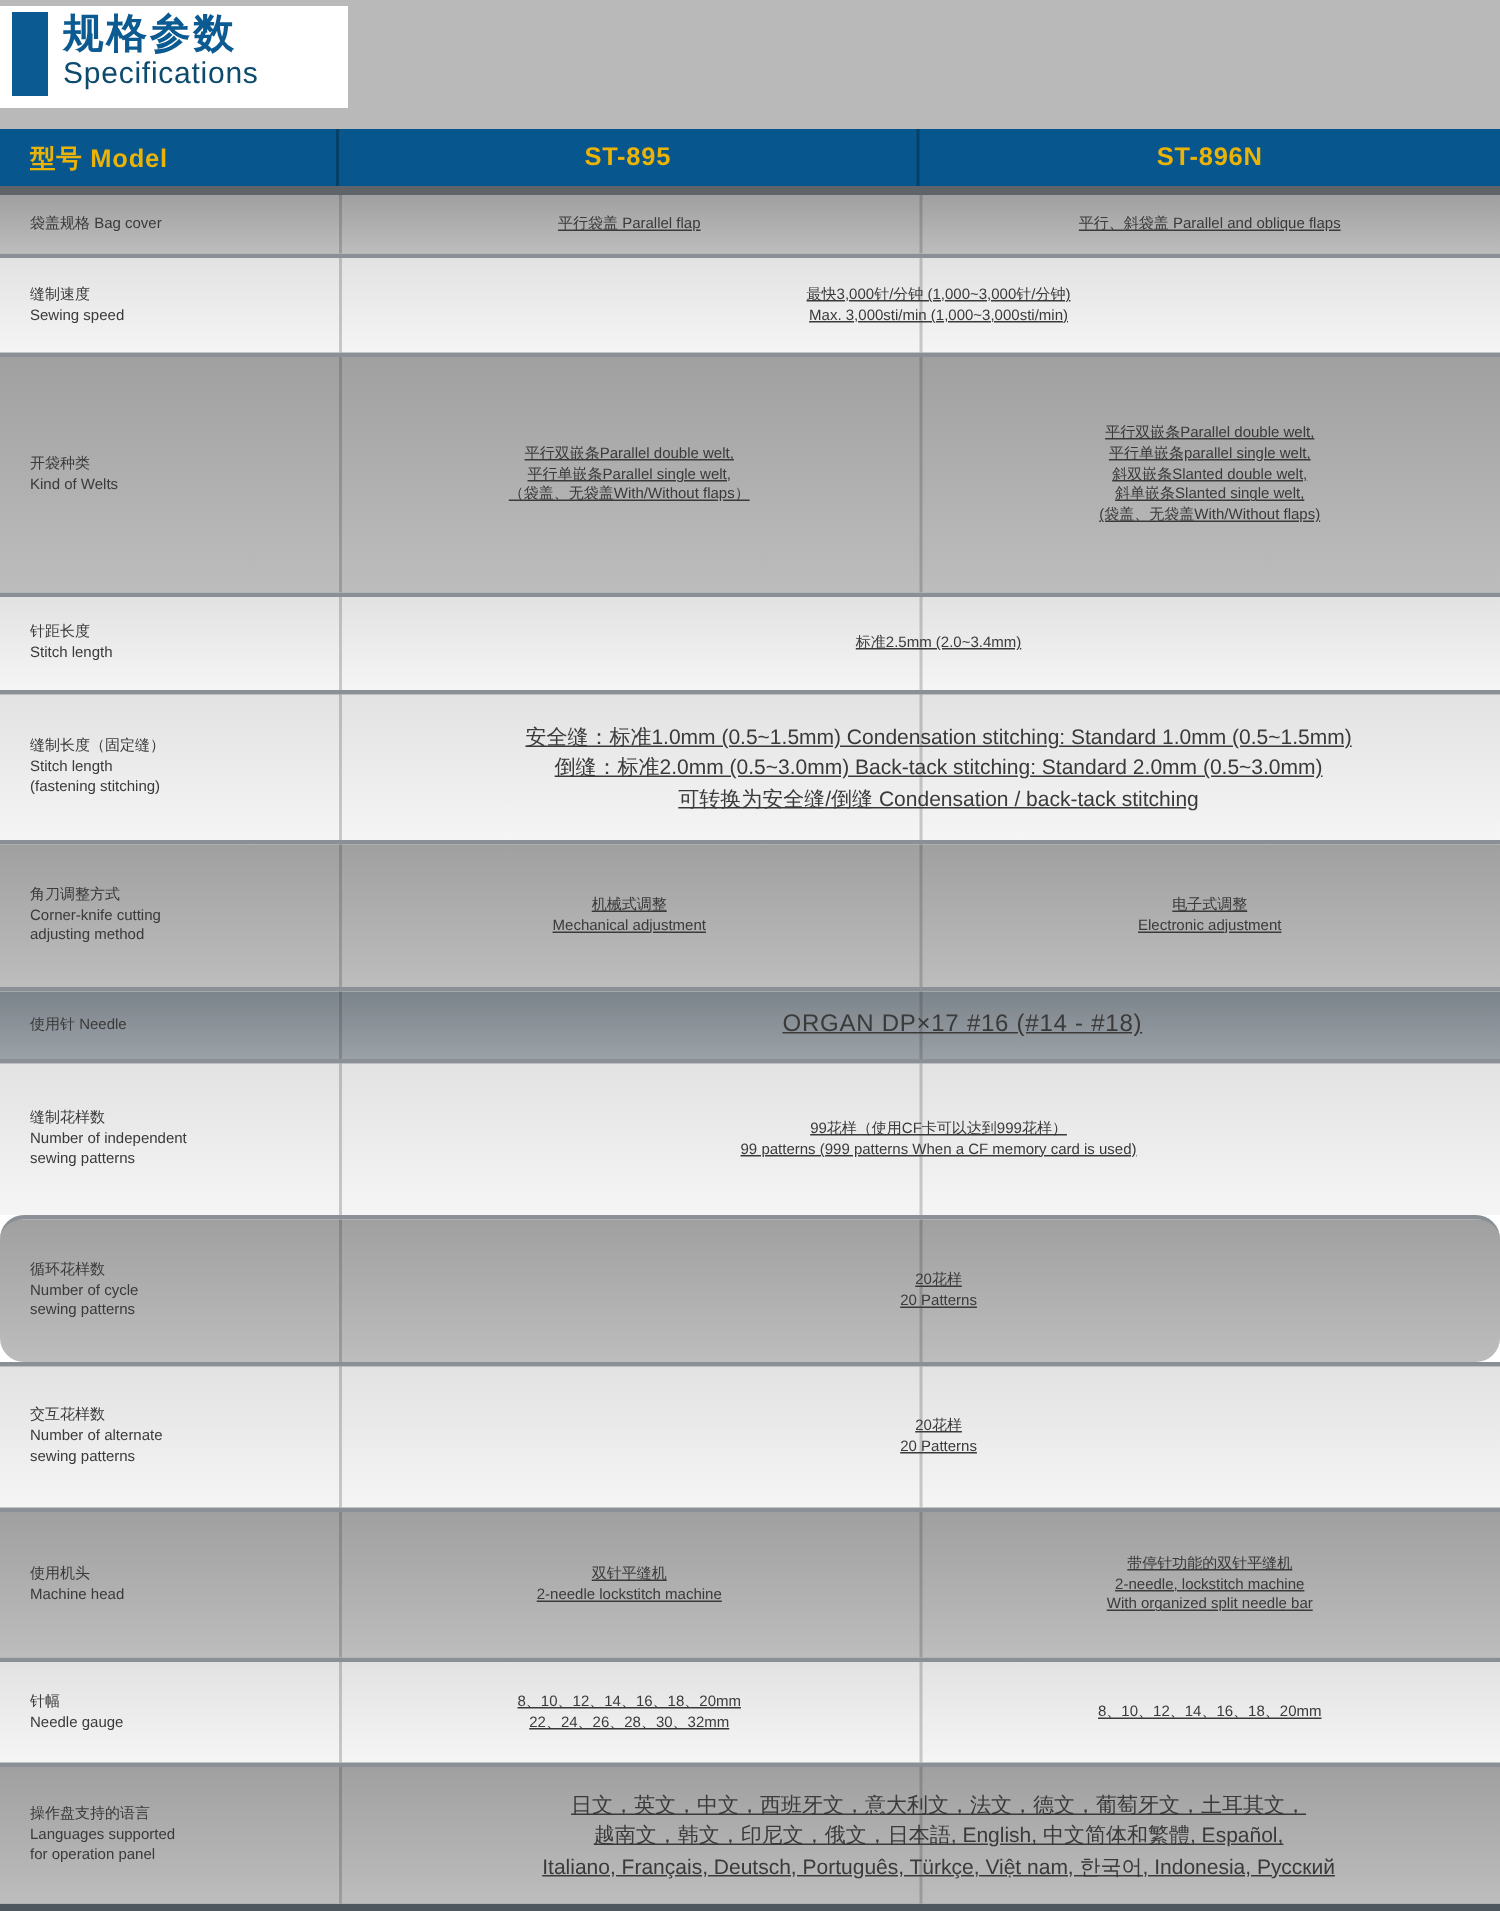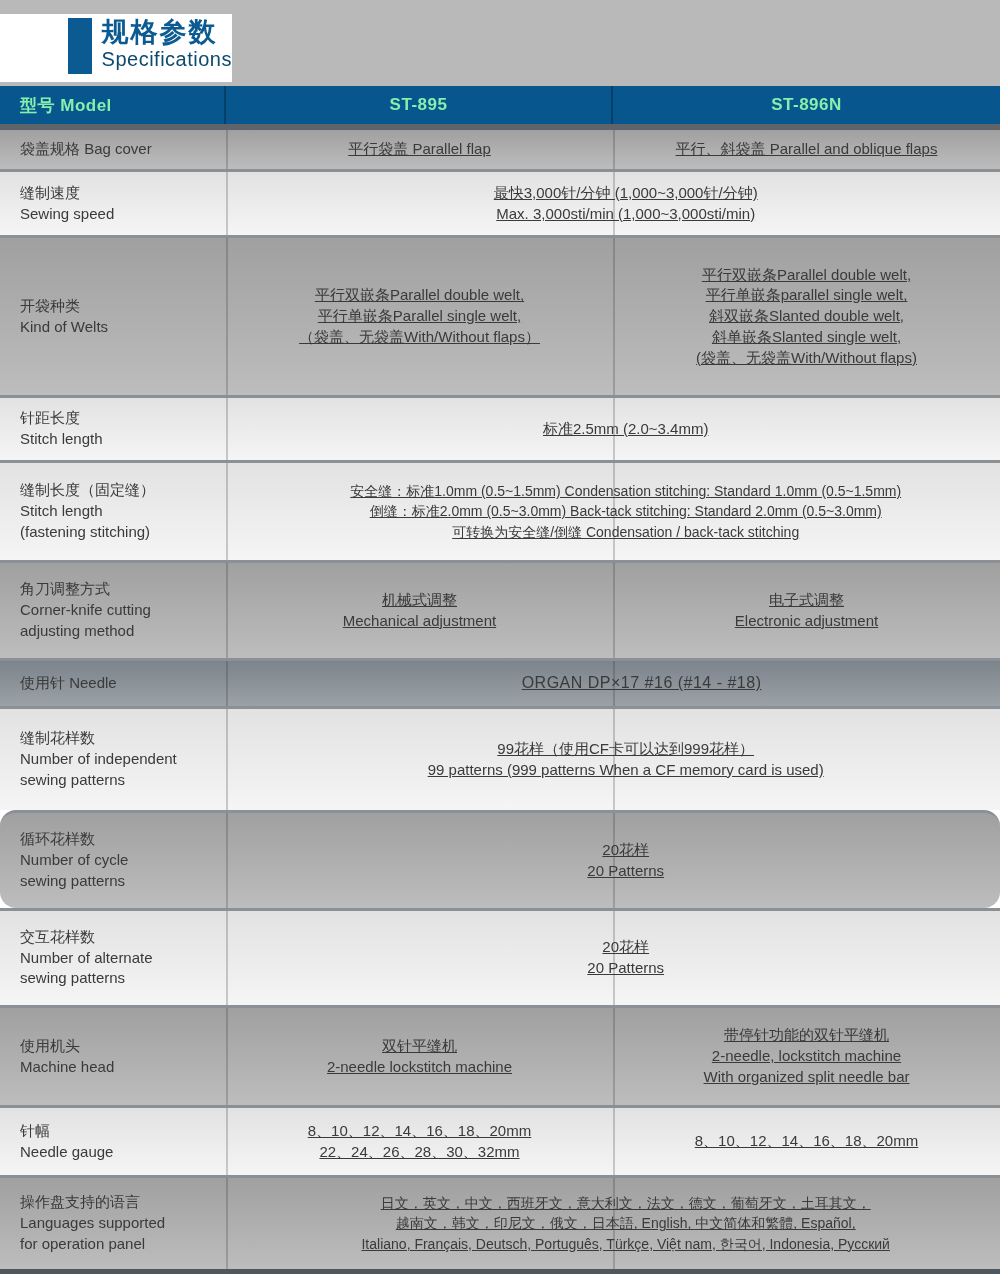--- a/index.html
+++ b/index.html
@@ -8,46 +8,46 @@
     font-family:"Liberation Sans","DejaVu Sans",sans-serif;
     color:#3a3a3a;
     background:#fff;
     width:1000px;
   }
   .page { width:1000px; height:1274px; display:flex; flex-direction:column; overflow:hidden; }
 
   
   .top-zone { height:86px; background:#b9b9b9; position:relative; flex:0 0 auto; }
   .title-block {
-    position:absolute; left:0; top:14px; width:232px; height:68px;
-    background:#ffffff; display:flex; align-items:flex-start; padding:4px 0 0 8px;justify-content:flex-end;
+    position:absolute; left:0; top:4px; width:232px; height:68px;
+    background:#ffffff; display:flex; align-items:flex-start; padding:4px 0 0 8px;
   }
   .accent-bar { width:24px; height:56px; background:#0b5a91; margin-right:10px; flex:0 0 auto; }
   .title-zh { font-size:27px; font-weight:bold; color:#0b5a91; line-height:1.1; letter-spacing:2px; }
   .title-en { font-size:20px; color:#0c4a6e; line-height:1.15; letter-spacing:0.5px; }
 
   
-  .thead { height:38px; background:#07568d; display:flex; color:#86efac; font-weight:bold; flex:0 0 auto; }
+  .thead { height:38px; background:#07568d; display:flex; color:#eab308; font-weight:bold; flex:0 0 auto; }
   .th { display:flex; align-items:center; justify-content:center; font-size:17px; letter-spacing:0.5px; }
   .th-label { width:226px; justify-content:flex-start; padding-left:20px; border-right:2px solid rgba(0,0,0,0.25); }
   .th-895 { width:387px; border-right:2px solid rgba(0,0,0,0.25); }
   .th-896 { flex:1; }
 
   
   .tbody { flex:1 1 auto; display:flex; flex-direction:column; }
   .row { position:relative; display:flex; border-top:3px solid #8a9096; flex:0 0 auto; }
   .row.first { border-top:6px solid #5f646a; }
   .row.tone-gray  { background:linear-gradient(180deg,#a0a0a0,#bdbdbd); }
   .row.tone-light { background:linear-gradient(180deg,#e2e2e2,#f5f5f5); }
   .row.tone-dark  { background:linear-gradient(180deg,#7c848b,#9aa1a7);gap:40px; }
   .col-div { position:absolute; top:0; bottom:0; width:2px; background:rgba(40,40,40,0.22); z-index:0; }
   .col-div.c1 { left:226px; }
   .col-div.c2 { left:613px; }
 
-  .cell { position:relative; z-index:1; display:flex; flex-direction:column; justify-content:center; font-size:15px; line-height:1.38; }
+  .cell { position:relative; z-index:1; display:flex; flex-direction:column; justify-content:center; font-size:10px; line-height:1.38; }
   .cell .line { display:block; }
   .label-cell { width:226px; align-items:flex-start; padding-left:20px; padding-right:8px; }
   .value-cell { align-items:center; text-align:center; padding:1px 6px;text-decoration:underline; }
   .v-half { width:387px; }
   .v-last { flex:1; }
   .v-span { width:774px;margin-left:32px; }
   .row.fs-small .value-cell { font-size:14px; line-height:1.45; }
   .row.fs-big .value-cell { font-size:16px; letter-spacing:0.5px; }
 
   

